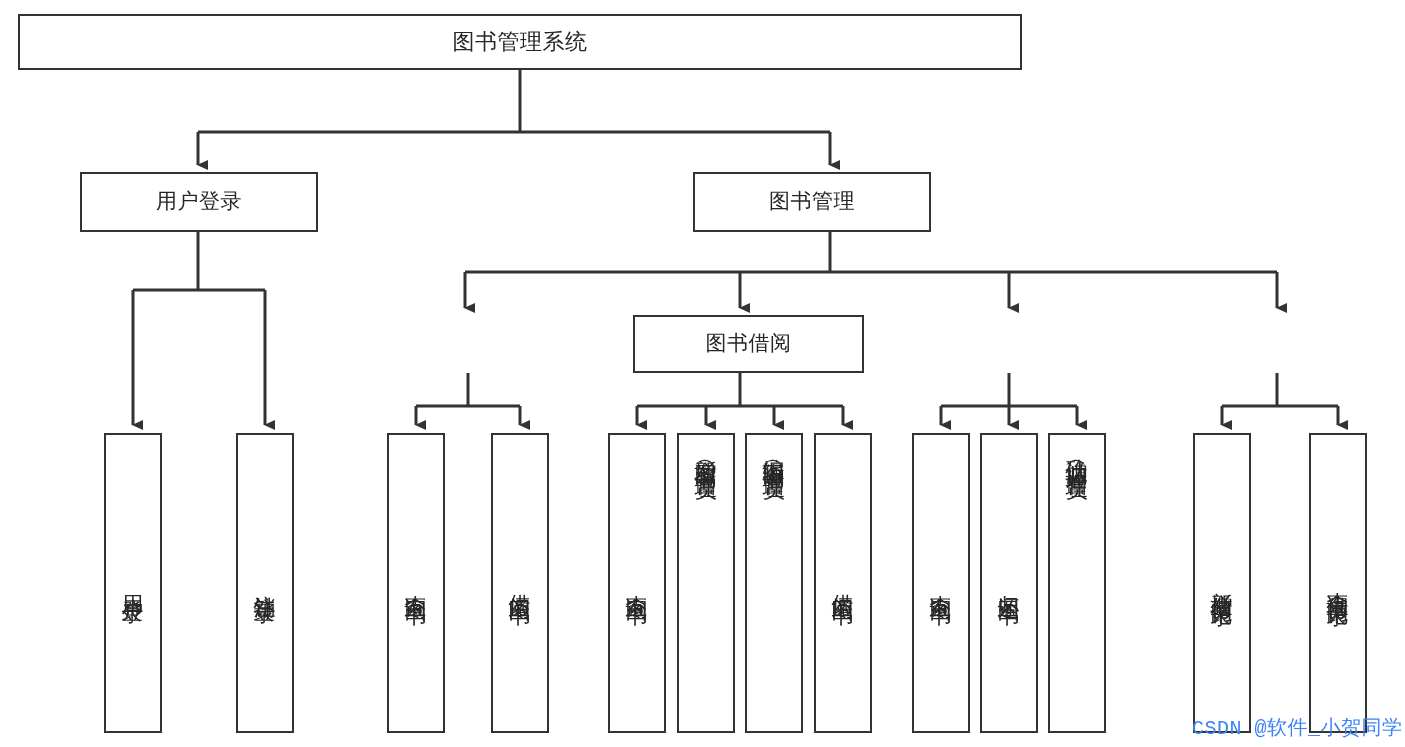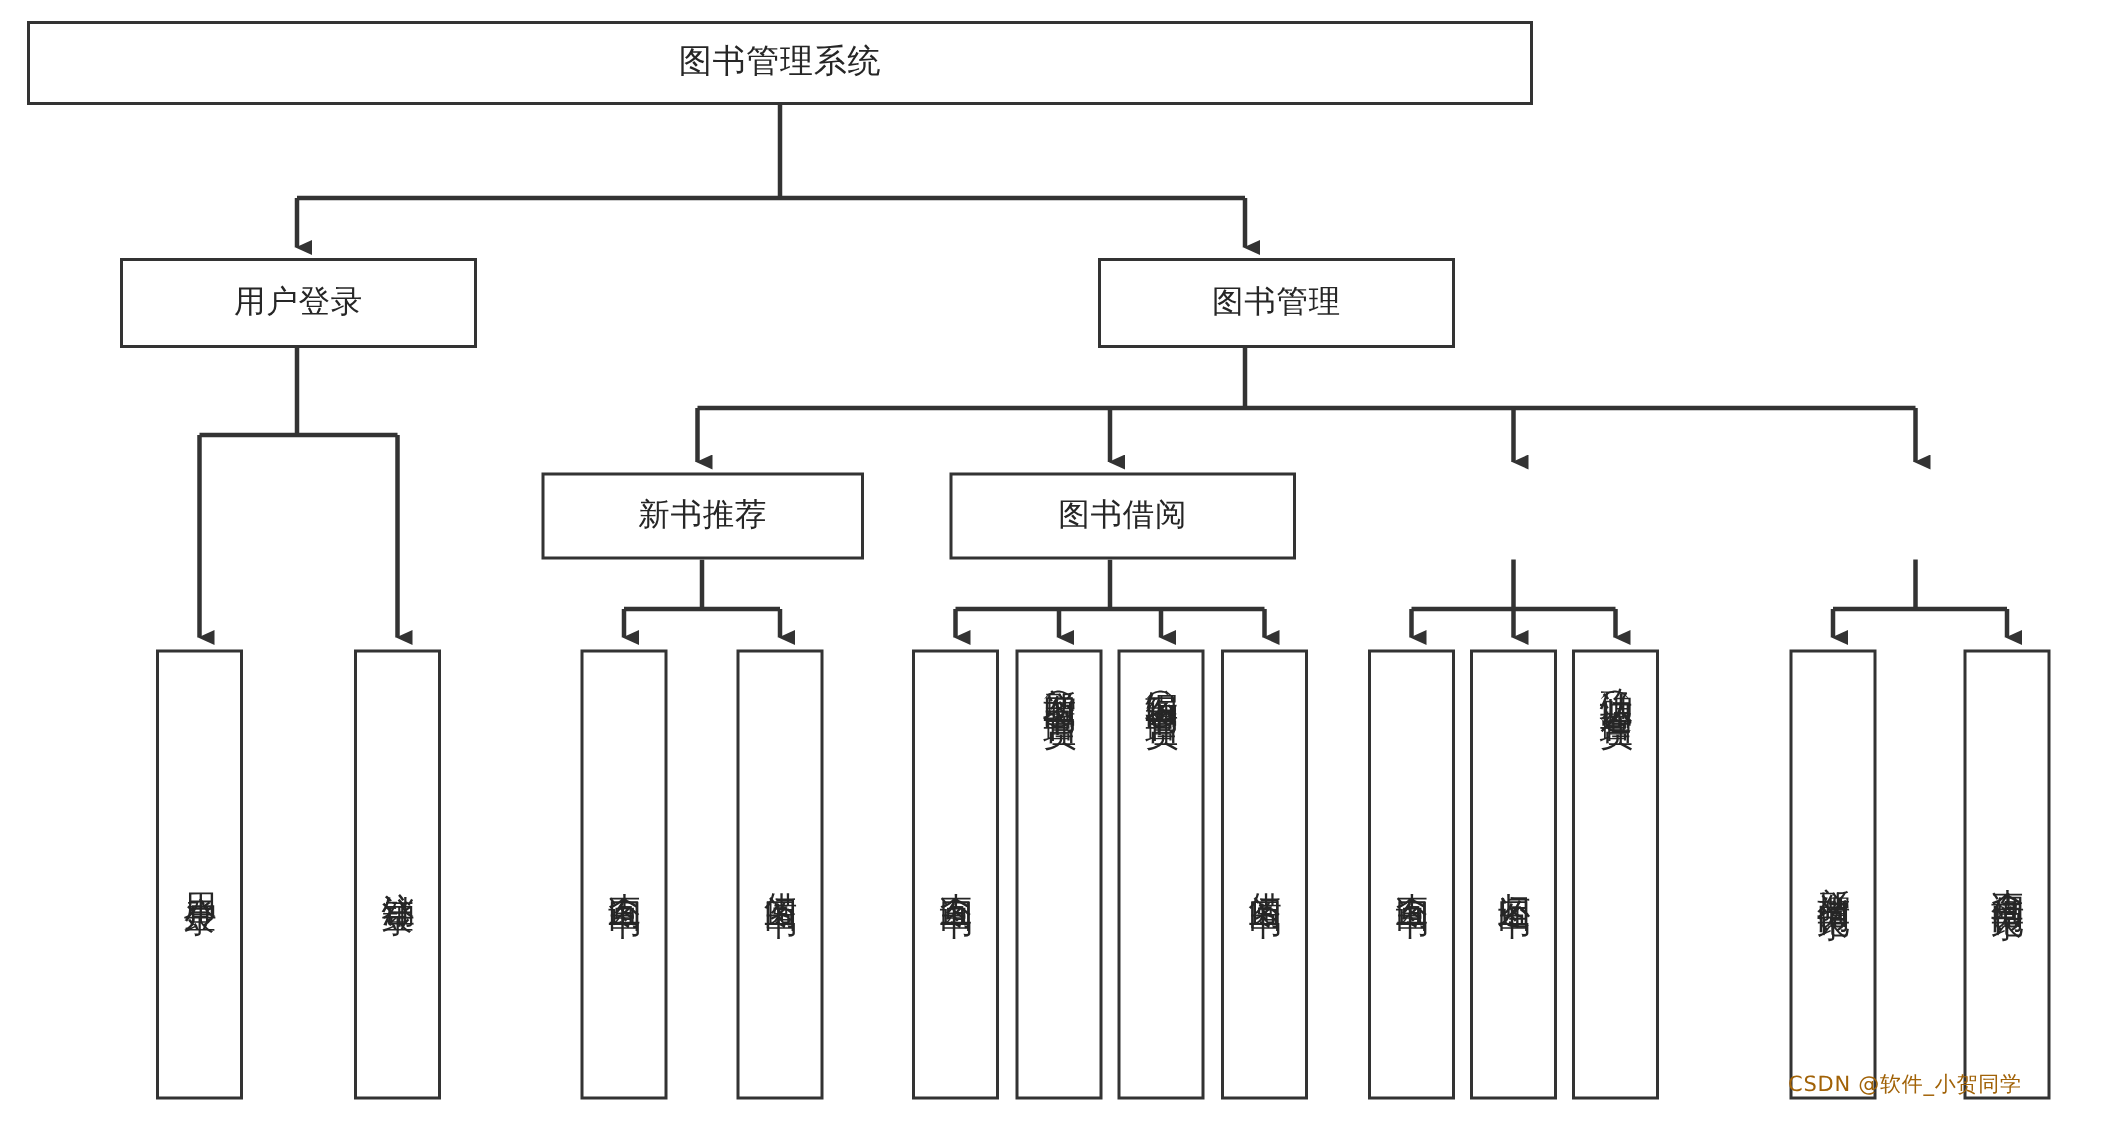--- a/index.html
+++ b/index.html
@@ -65,25 +65,26 @@
     letter-spacing: 3px;
     text-align: start;
   }
   
   .node.vert.centered {
     align-items: center;
     padding-top: 0;
   }
   .watermark {
     position: absolute;
-    font-size: 14px;
-    color: #a16207;
+    font-size: 20px;
+    color: #3b82f6;
     white-space: pre;
     letter-spacing: 0.5px;
     pointer-events: none;
+    font-family: Liberation Mono, monospace;
   }
 </style>
 </head>
 <body>
 
 <div id="diagram-root">
 
   <svg id="diagram-svg" viewBox="0 0 1405 747" xmlns="http://www.w3.org/2000/svg">
     <defs>
       <marker id="arrowhead" markerWidth="10" markerHeight="11" refX="5" refY="10" orient="auto" markerUnits="userSpaceOnUse">
@@ -139,27 +140,24 @@
   </svg>
 
   <div class="node horiz root" style="left:18px; top:14px; width:1004px; height:56px;">
     <span class="node-label">图书管理系统</span>
   </div>
 
   <div class="node horiz" style="left:80px; top:172px; width:238px; height:60px;">
     <span class="node-label">用户登录</span>
   </div>
 
-  <div class="node horiz" style="left:732px; top:172px; width:238px; height:60px;">
+  <div class="node horiz" style="left:693px; top:172px; width:238px; height:60px;">
     <span class="node-label">图书管理</span>
   </div>
 
-  <div class="node horiz" style="left:361px; top:315px; width:215px; height:58px;">
-    <span class="node-label">新书推荐</span>
-  </div>
 
   <div class="node horiz" style="left:633px; top:315px; width:231px; height:58px;">
     <span class="node-label">图书借阅</span>
   </div>
 
 
 
   <div class="node vert centered" style="left:104px; top:433px; width:58px; height:300px;">
     <span class="node-label">用户登录</span>
   </div>

